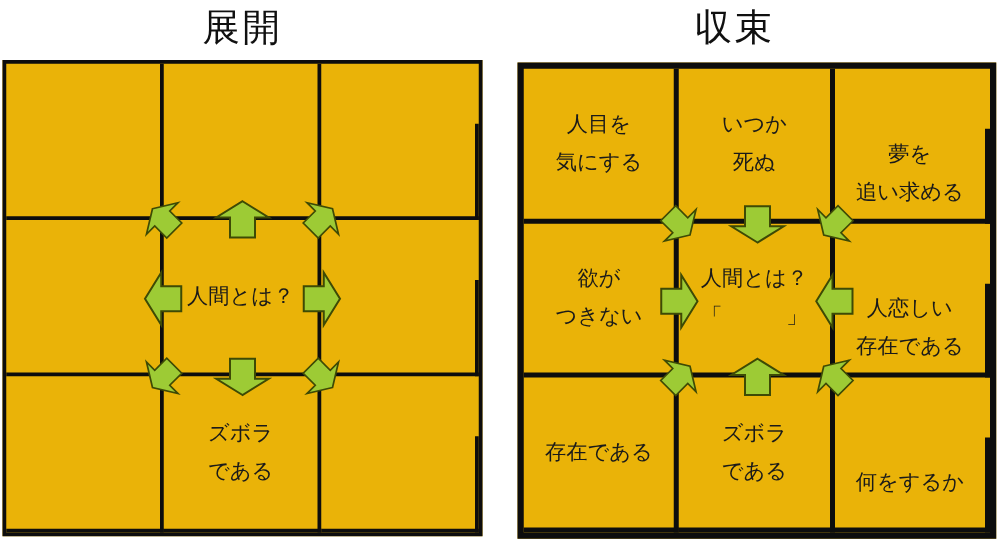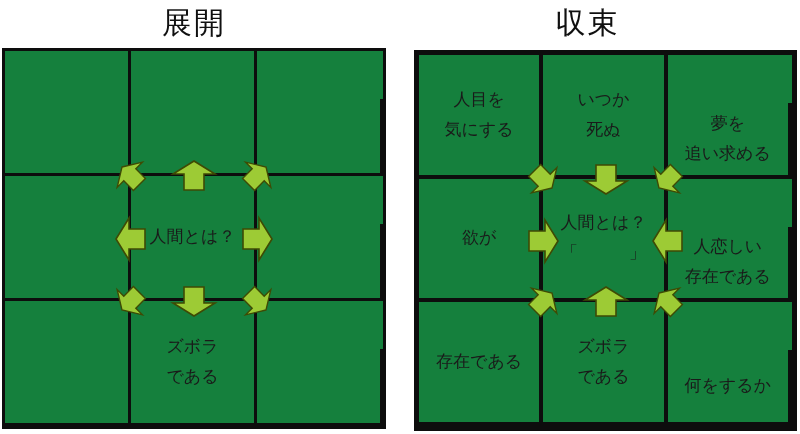--- a/index.html
+++ b/index.html
@@ -18,21 +18,21 @@
     letter-spacing: 2px; color: #101010;
   }
   #title-left  { left: 2px;   width: 384px; }
   #title-right { left: 396px; width: 383px; }
 
   .grid {
     position: absolute;
     display: grid;
     grid-template-columns: repeat(3, 1fr);
     grid-template-rows: repeat(3, 1fr);
-    background: #15803d;
+    background: #eab308;
   }
   #grid-left  { left: 2px;   top: 48px; width: 384px; height: 381px; border: 3px solid var(--line); }
   #grid-right { left: 414px; top: 50px; width: 383px; height: 381px; border: 5px solid var(--line); }
 
   .cell {
     display: flex; flex-direction: column; align-items: center; justify-content: center;
     text-align: center; font-size: 17px; line-height: 30px; color: #1a1a1a;
     overflow: hidden;
   }
   #grid-left  .cell { border-right: 3px solid var(--line); border-bottom: 3px solid var(--line); }
@@ -103,20 +103,21 @@
     <div class="cell">
         <span>いつか</span>
         <span>死ぬ</span>
       </div>
     <div class="cell">
         <span>夢を</span>
         <span>追い求める</span>
       </div>
     <div class="cell">
         <span>欲が</span>
+        <span>つきない</span>
       </div>
     <div class="cell">
         <span>人間とは？</span>
         <span>「　　　」</span>
       </div>
     <div class="cell">
         <span>人恋しい</span>
         <span>存在である</span>
       </div>
     <div class="cell">

